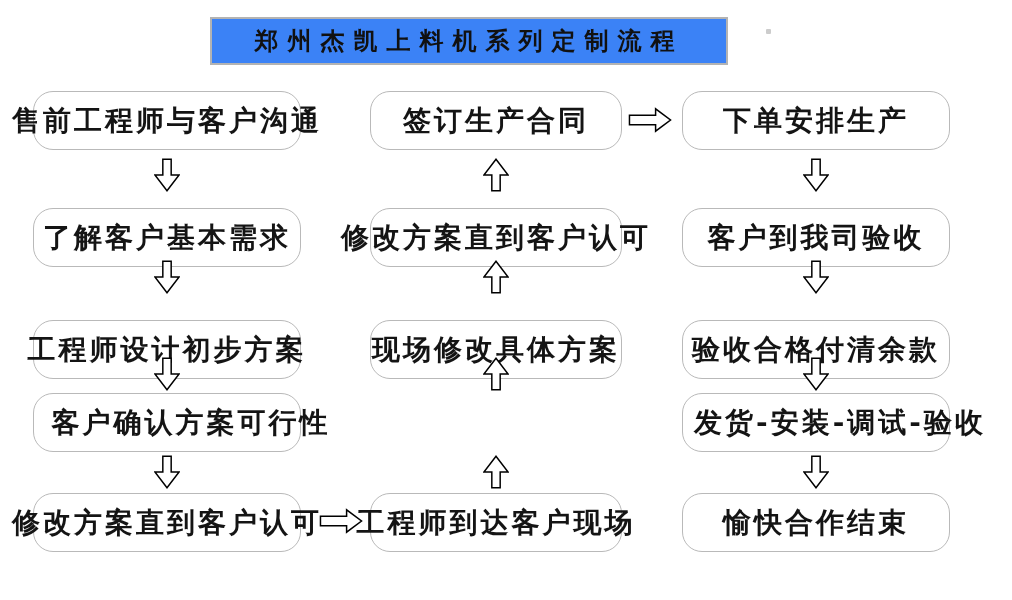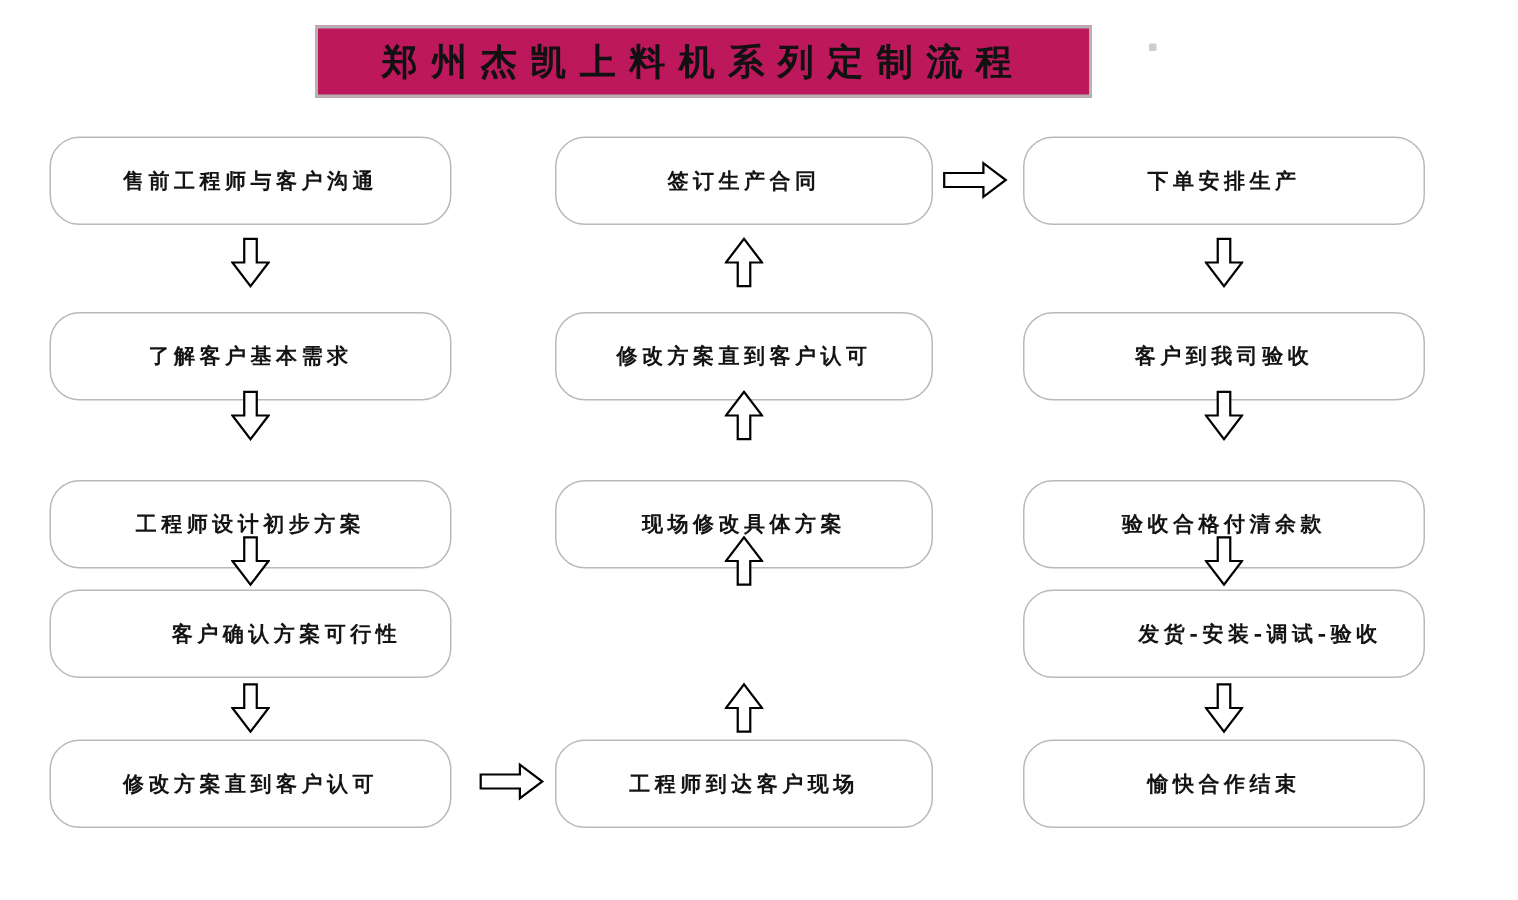--- a/index.html
+++ b/index.html
@@ -15,21 +15,21 @@
     overflow: hidden;
     font-family: "DejaVu Serif", "Liberation Serif", serif;
   }
   .title-box {
     position: absolute;
     left: 210px;
     top: 17px;
     width: 518px;
     height: 48px;
     border: 2px solid #b3b3b3;
-    background: #be185d;
+    background: #3b82f6;
     display: flex;
     align-items: center;
     justify-content: center;
     box-sizing: border-box;
   }
   .title-text {
     font-size: 24px;
     font-weight: bold;
     letter-spacing: 9px;
     color: #111111;
@@ -47,21 +47,21 @@
   .fbox {
     position: absolute;
     height: 59px;
     border: 1.5px solid #b9b9b9;
     border-radius: 20px;
     background: #ffffff;
     display: flex;
     align-items: center;
     justify-content: center;
     box-sizing: border-box;
-    font-size: 14px;
+    font-size: 28px;
     font-weight: bold;
     letter-spacing: 3px;
     color: #141414;
     white-space: nowrap;
     text-align: center;
   }
   .col-left   { left: 33px;  width: 268px; }
   .col-middle { left: 370px; width: 252px; }
   .col-right  { left: 682px; width: 268px; }
   .row-1 { top: 91px;  }

